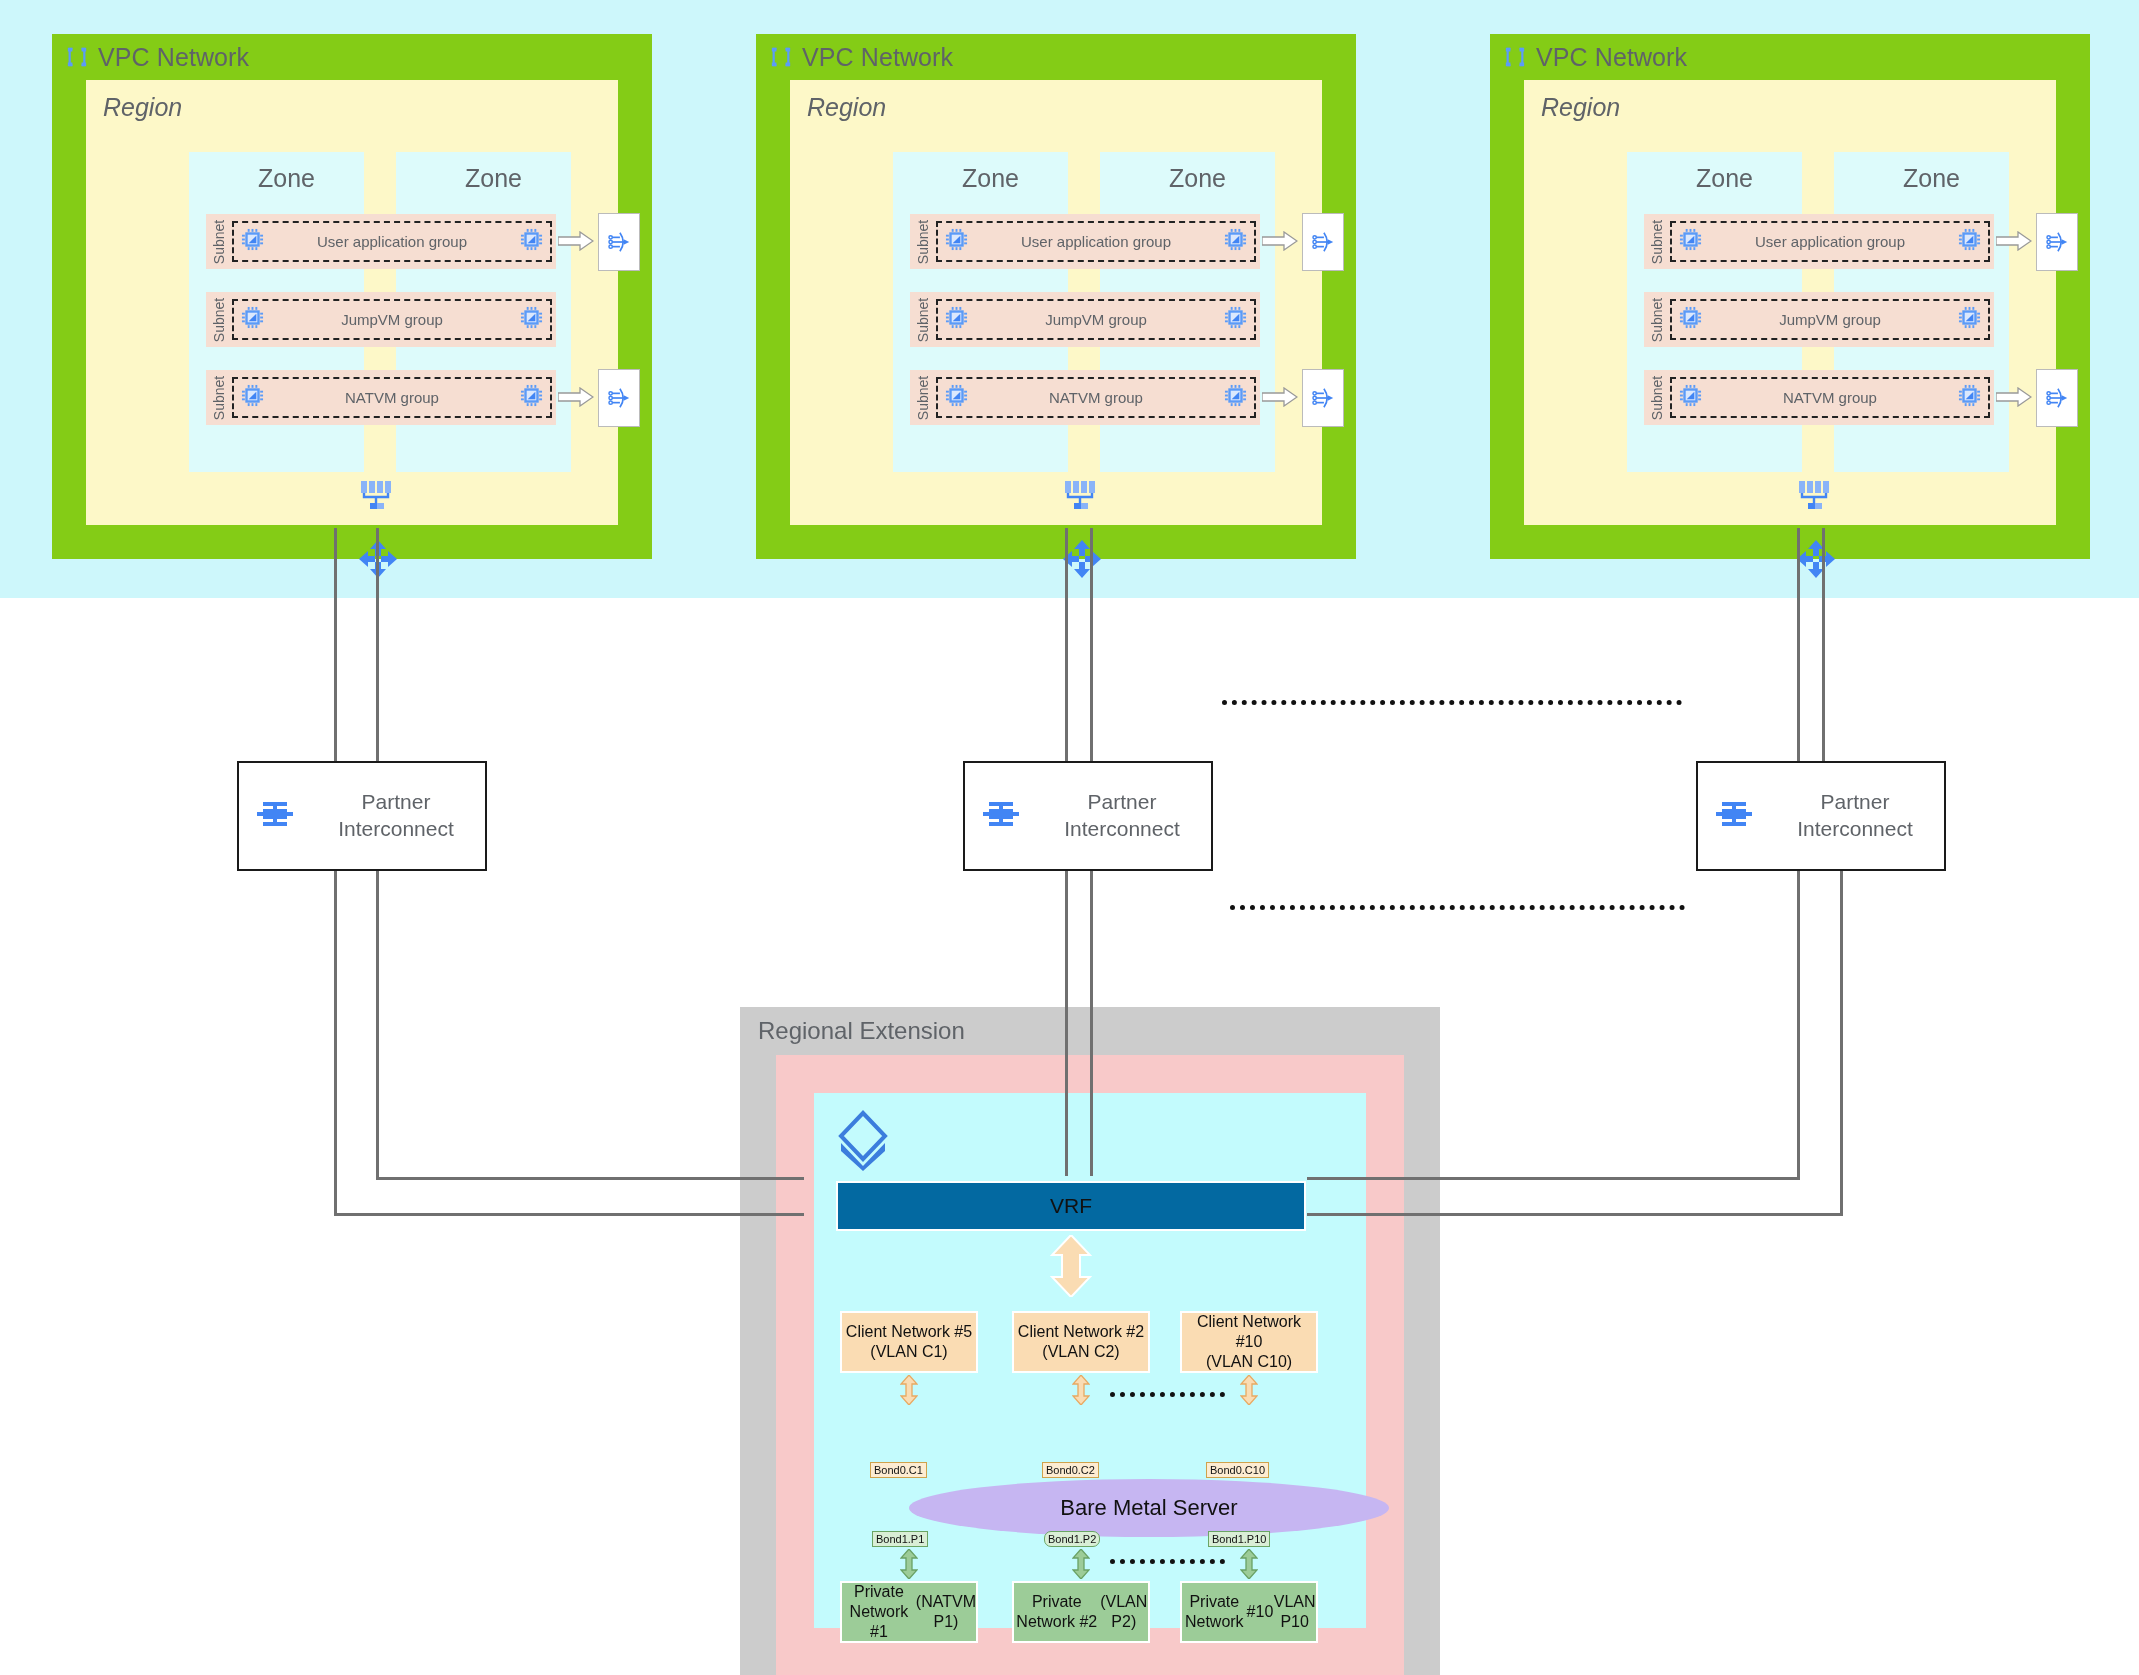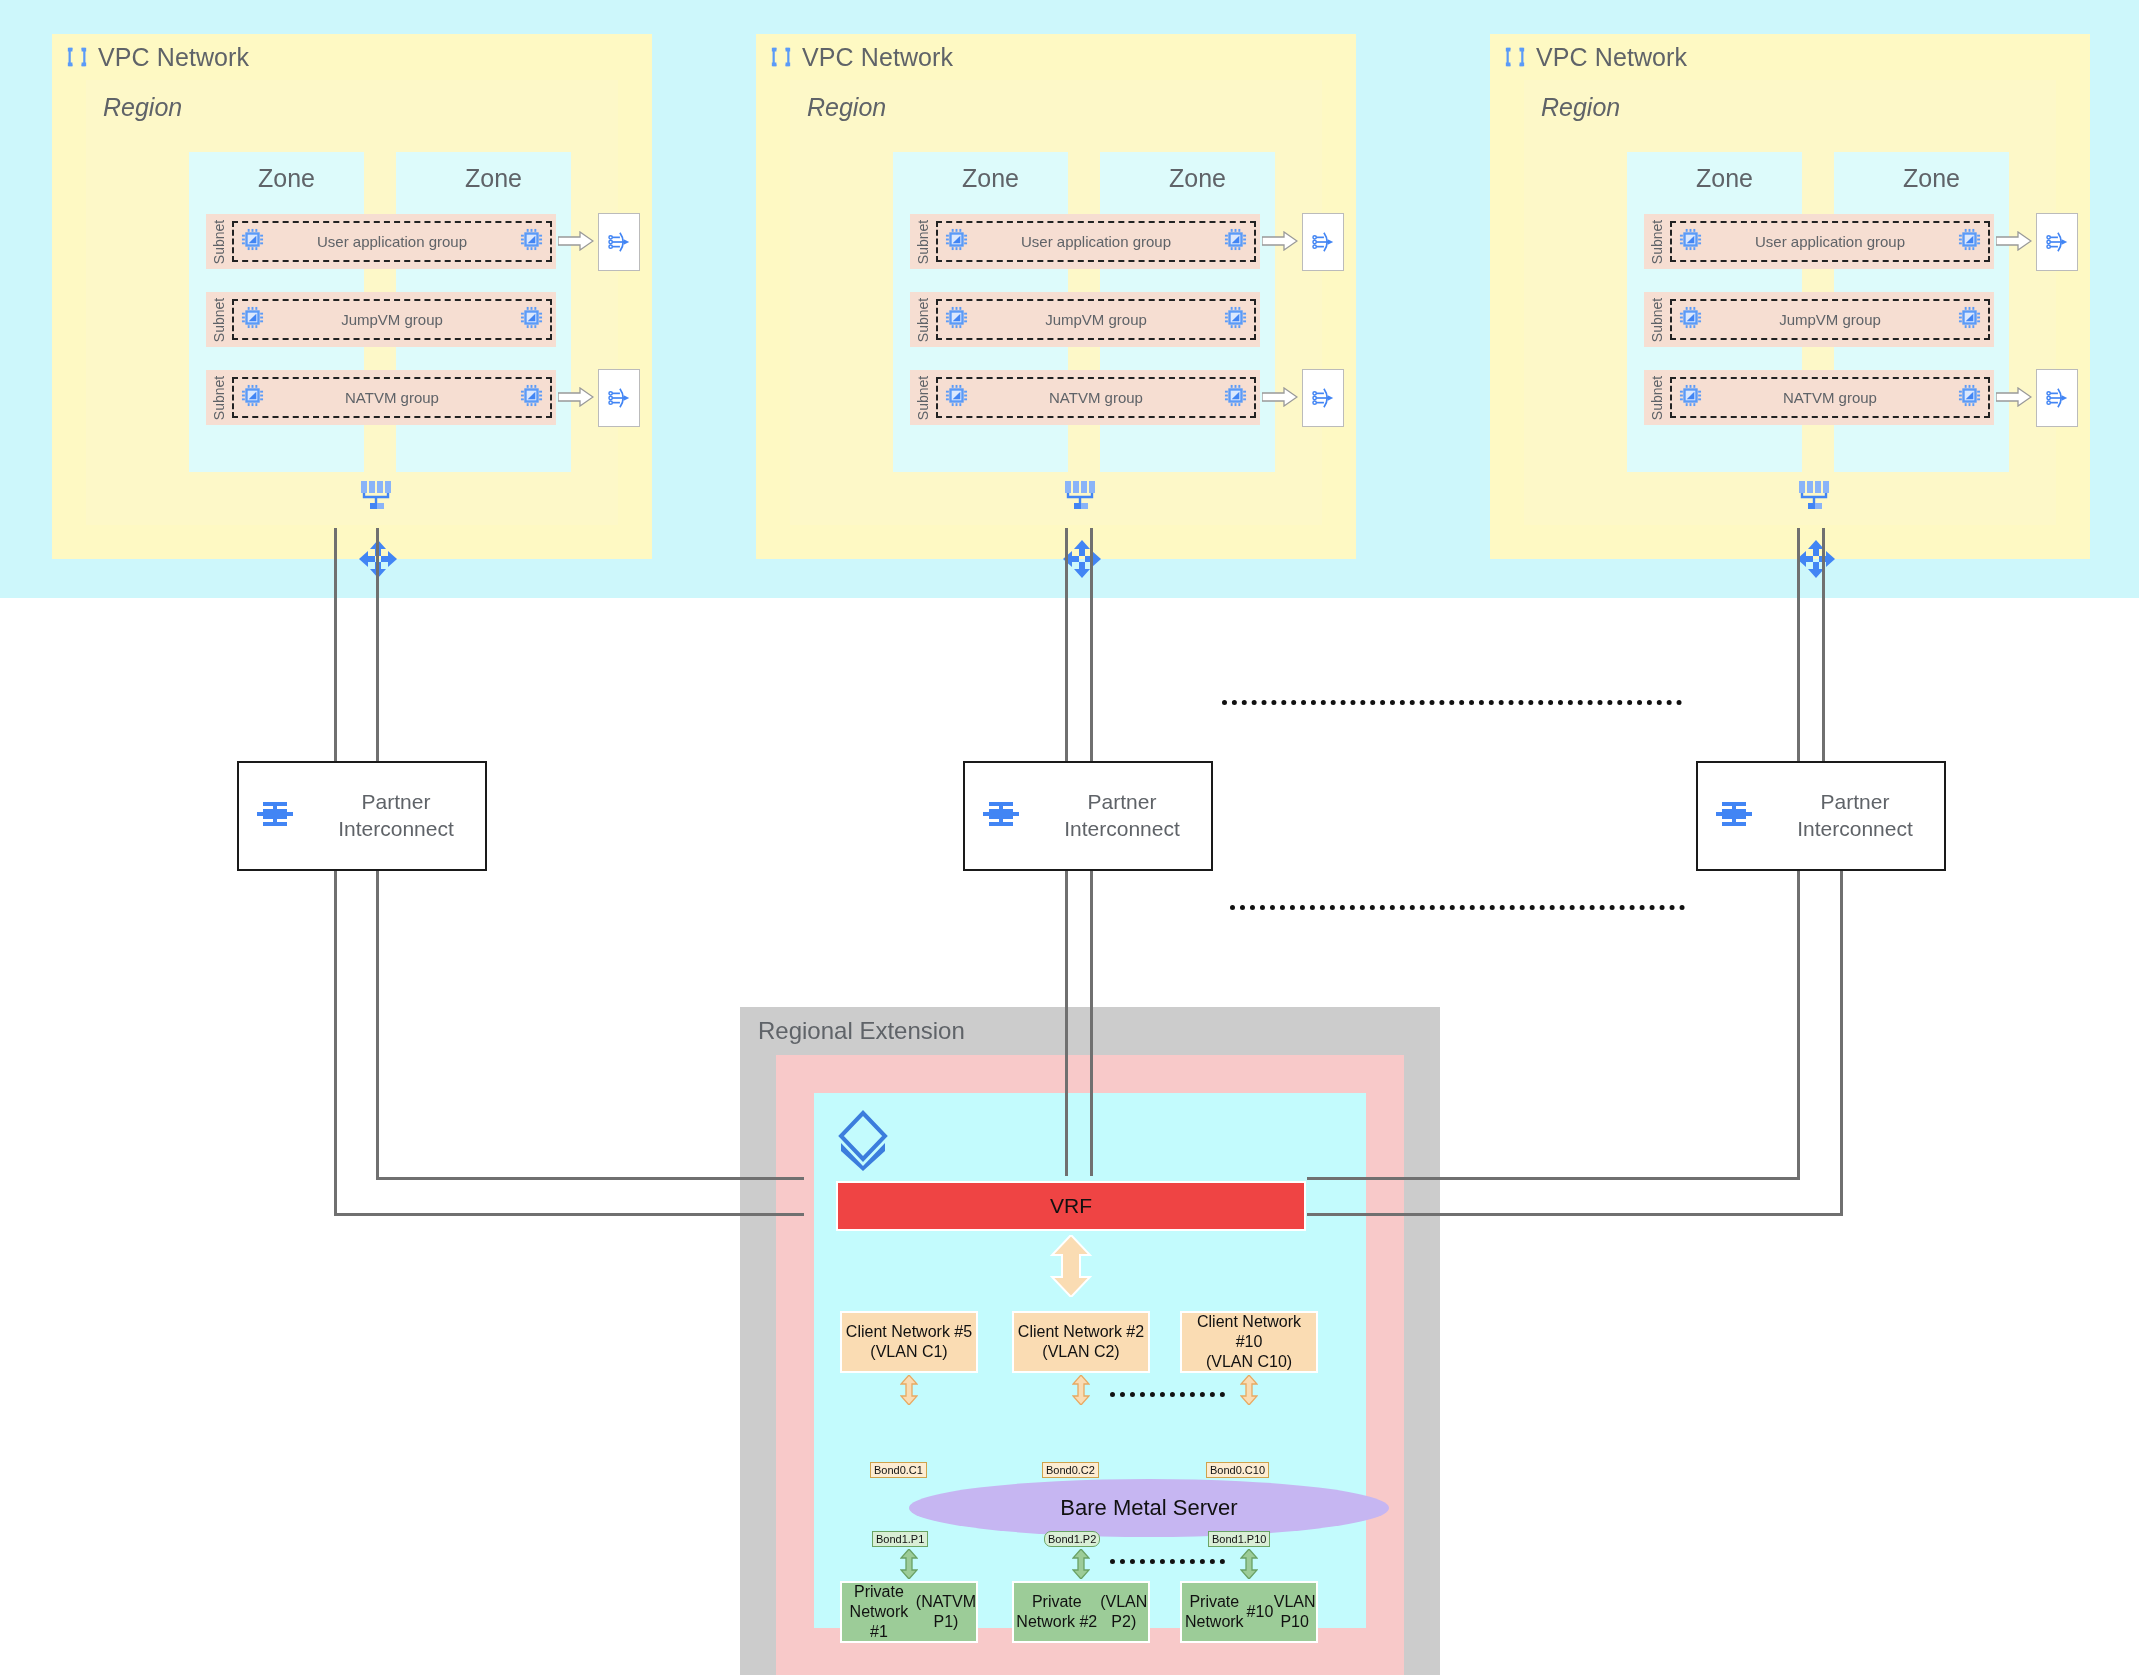--- a/index.html
+++ b/index.html
@@ -19,21 +19,21 @@
   .cloud-band{
     position:absolute;
     left:0; top:0;
     width:2139px; height:598px;
     background:#cdf7fb;
   }
 
   
   .vpc{
     position:absolute;
-    background:#fef9c3;
+    background:#84cc16;
     top:34px;
     height:525px;
   }
   .vpc-header{
     position:absolute;
     left:0; top:0;
     height:46px;
     display:flex;
     align-items:center;
     gap:10px;
@@ -197,21 +197,21 @@
     left:38px; top:38px;
     width:552px; height:535px;
     background:#c3fbfd;
   }
   .layers-icon{position:absolute;left:20px;top:16px;width:58px;height:62px;}
 
   .vrf{
     position:absolute;
     left:22px; top:88px;
     width:470px; height:50px;
-    background:#ef4444;
+    background:#0369a1;
     border:2px solid #ffffff;
     display:flex;align-items:center;justify-content:center;
     font-size:21px;
     color:#111;
     box-sizing:border-box;
     z-index:5;
   }
 
   .bigarrow{position:absolute;width:42px;height:62px;}
 

